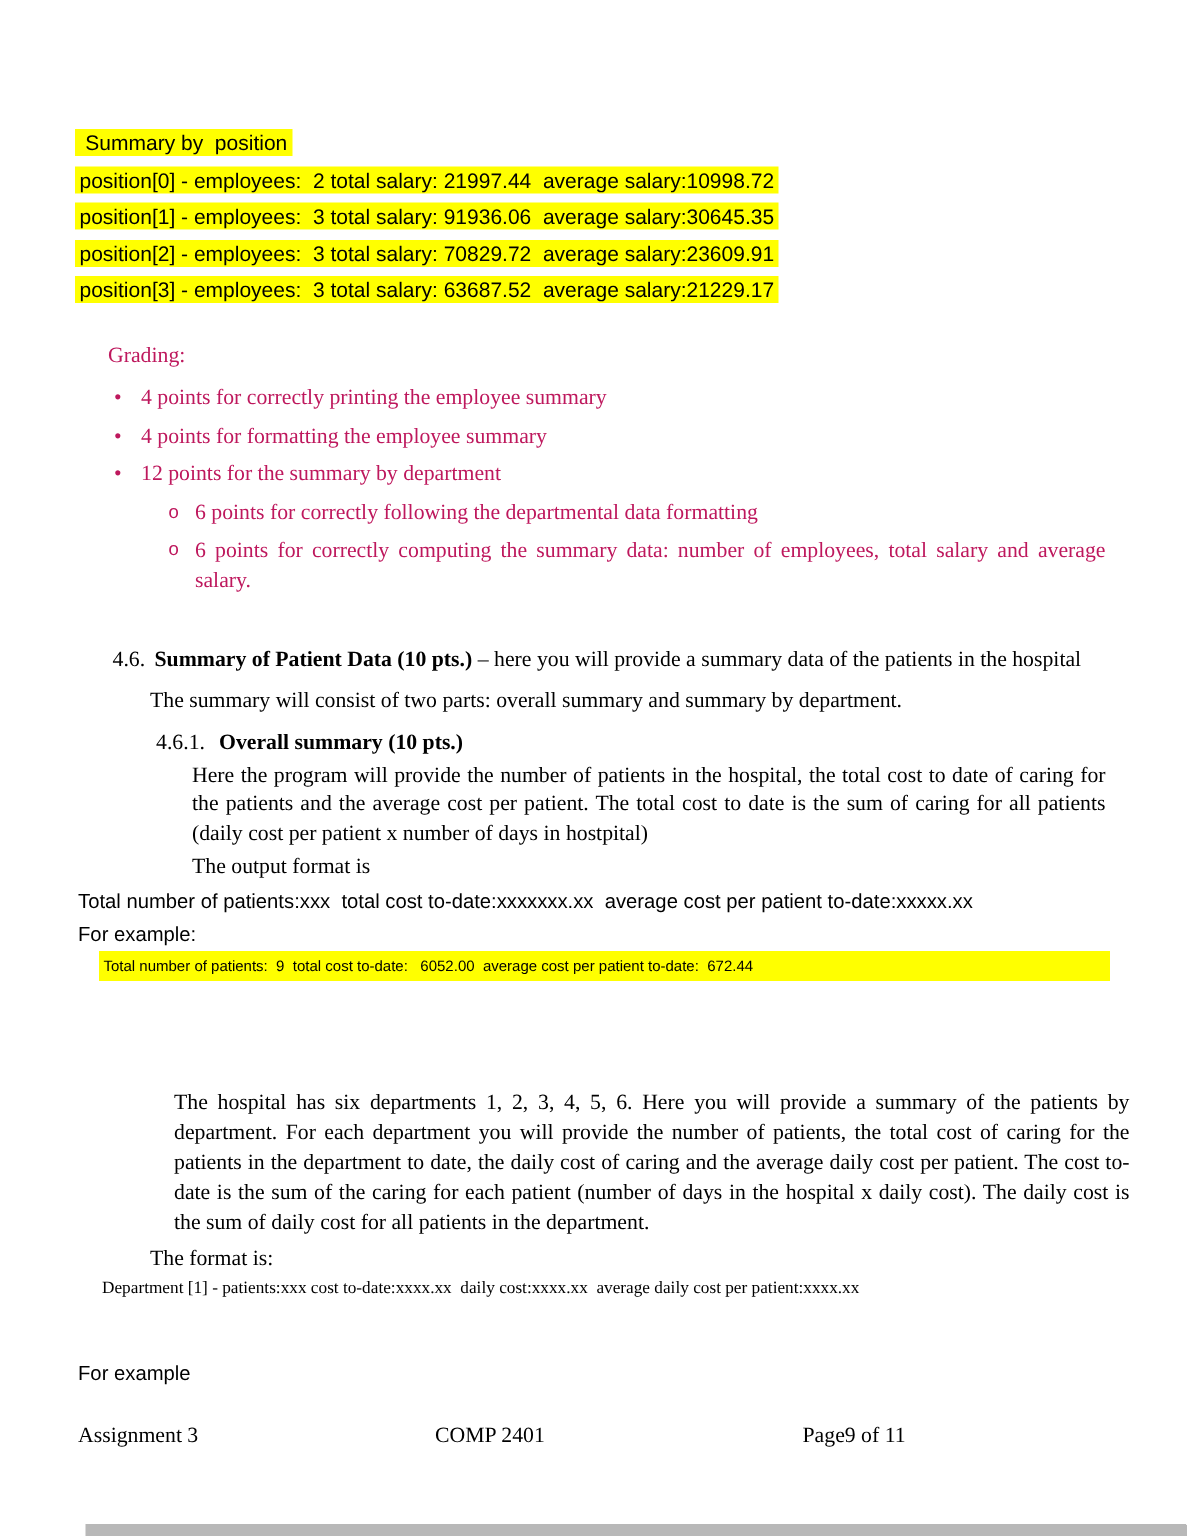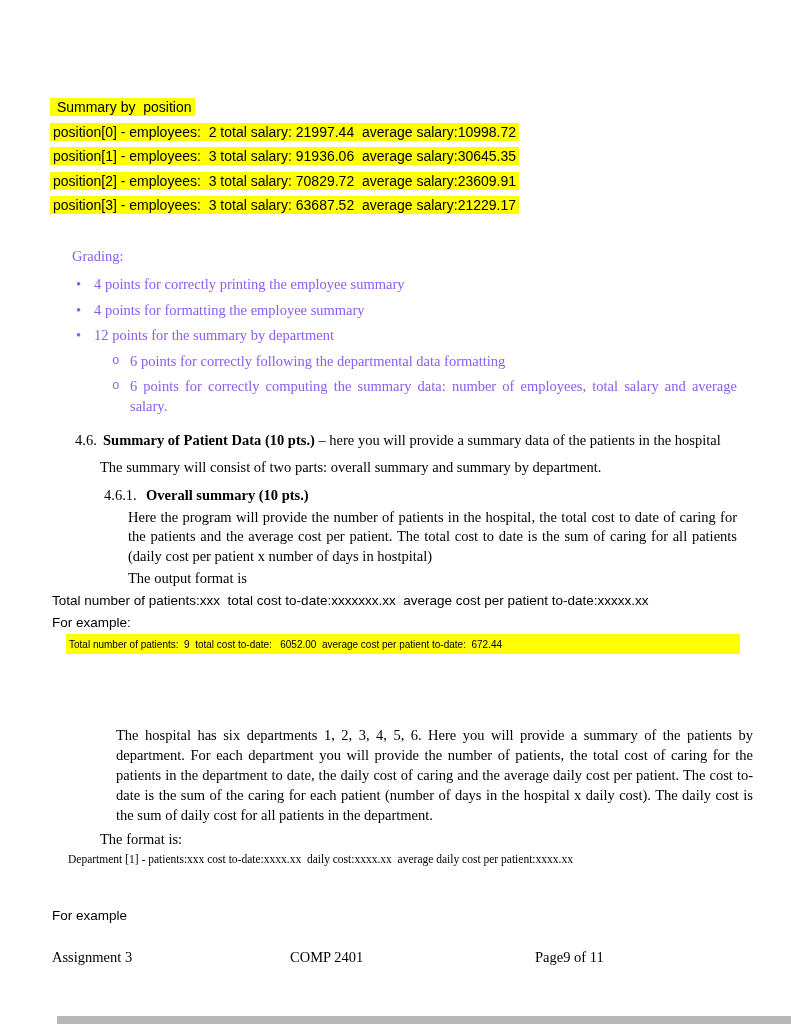--- a/index.html
+++ b/index.html
@@ -8,27 +8,27 @@
     position:relative; width:791px; height:1024px; background:#ffffff;
     overflow:hidden; color:#000;
     font-family:"Liberation Serif", serif;
   }
   .sans { font-family:"Liberation Sans", sans-serif; }
   .pre  { white-space:pre; }
   .hl-y { background:#ffff00; }
   .hl-g { background:#00ff00; }
 
   
-  .out-block { position:absolute; top:95px; left:50px; }
+  .out-block { position:absolute; top:83px; left:50px; }
   .out-line  { font-size:14px; line-height:24.5px; }
   .out-line .hl-y { padding:1px 3px; }
 
   
-  .grading { position:absolute; top:247px; left:72px; width:665px;
-             color:#8b5cf6; font-size:14.5px; }
+  .grading { position:absolute; top:228px; left:72px; width:665px;
+             color:#be185d; font-size:14.5px; }
   .grading-title { line-height:19px; margin-bottom:9px; }
   .b-row  { display:flex; margin-left:4px; margin-bottom:6px; line-height:19.5px; }
   .b-marker { width:18px; }
   .sb-row { display:flex; margin-left:40px; margin-bottom:6px; line-height:19.5px; }
   .sb-marker { width:18px; font-family:"Liberation Mono", monospace; font-size:12.5px; }
   .sb-text { flex:1; text-align:justify; }
 
   
   .s46 { position:absolute; top:430px; left:0; width:791px; font-size:14.5px; }
   .h46 { display:flex; margin-left:75px; width:662px; line-height:20.5px; }

